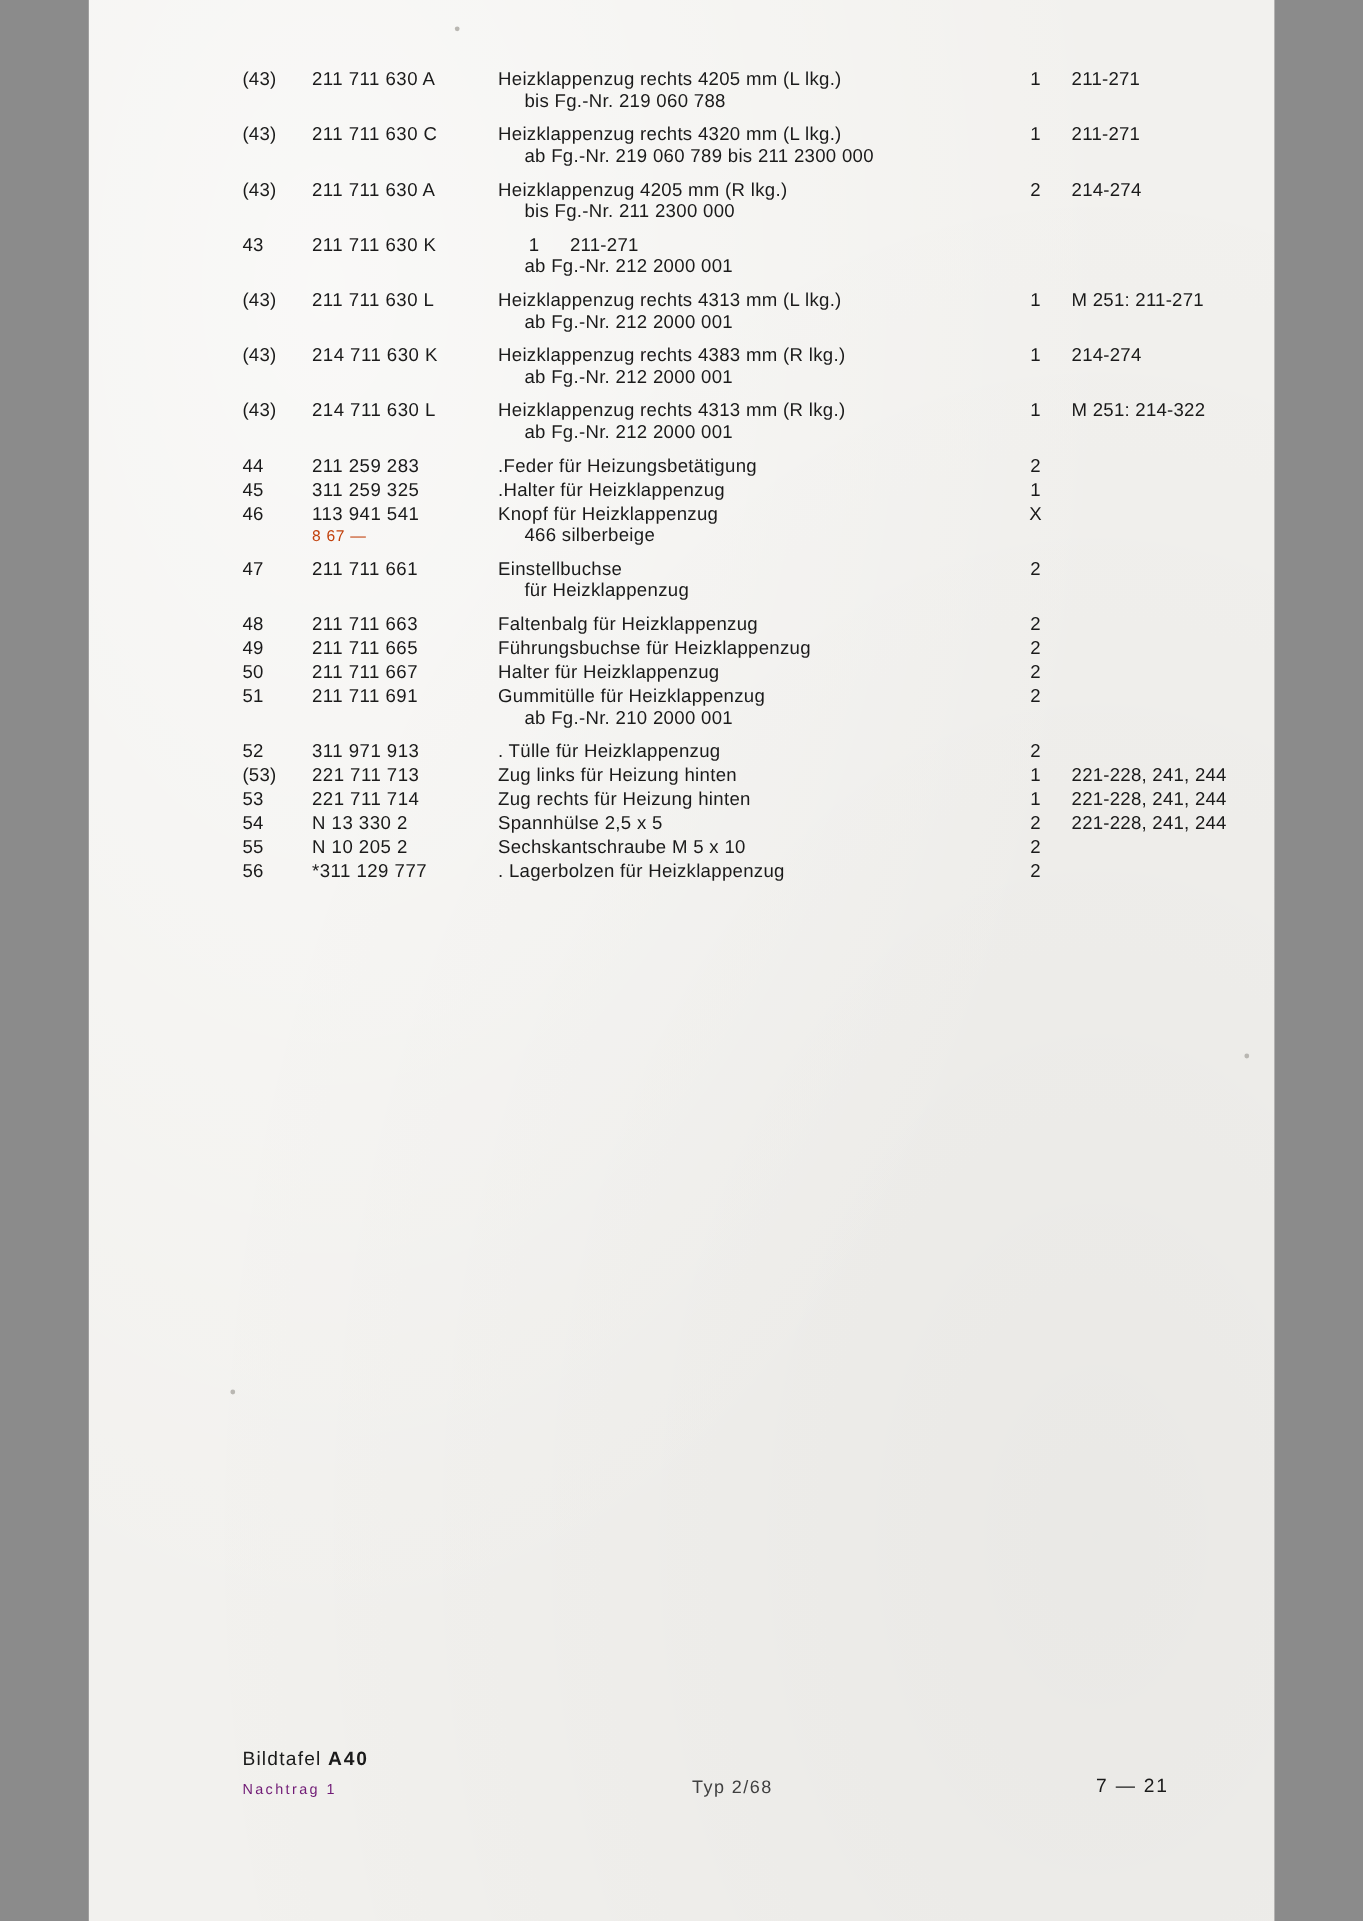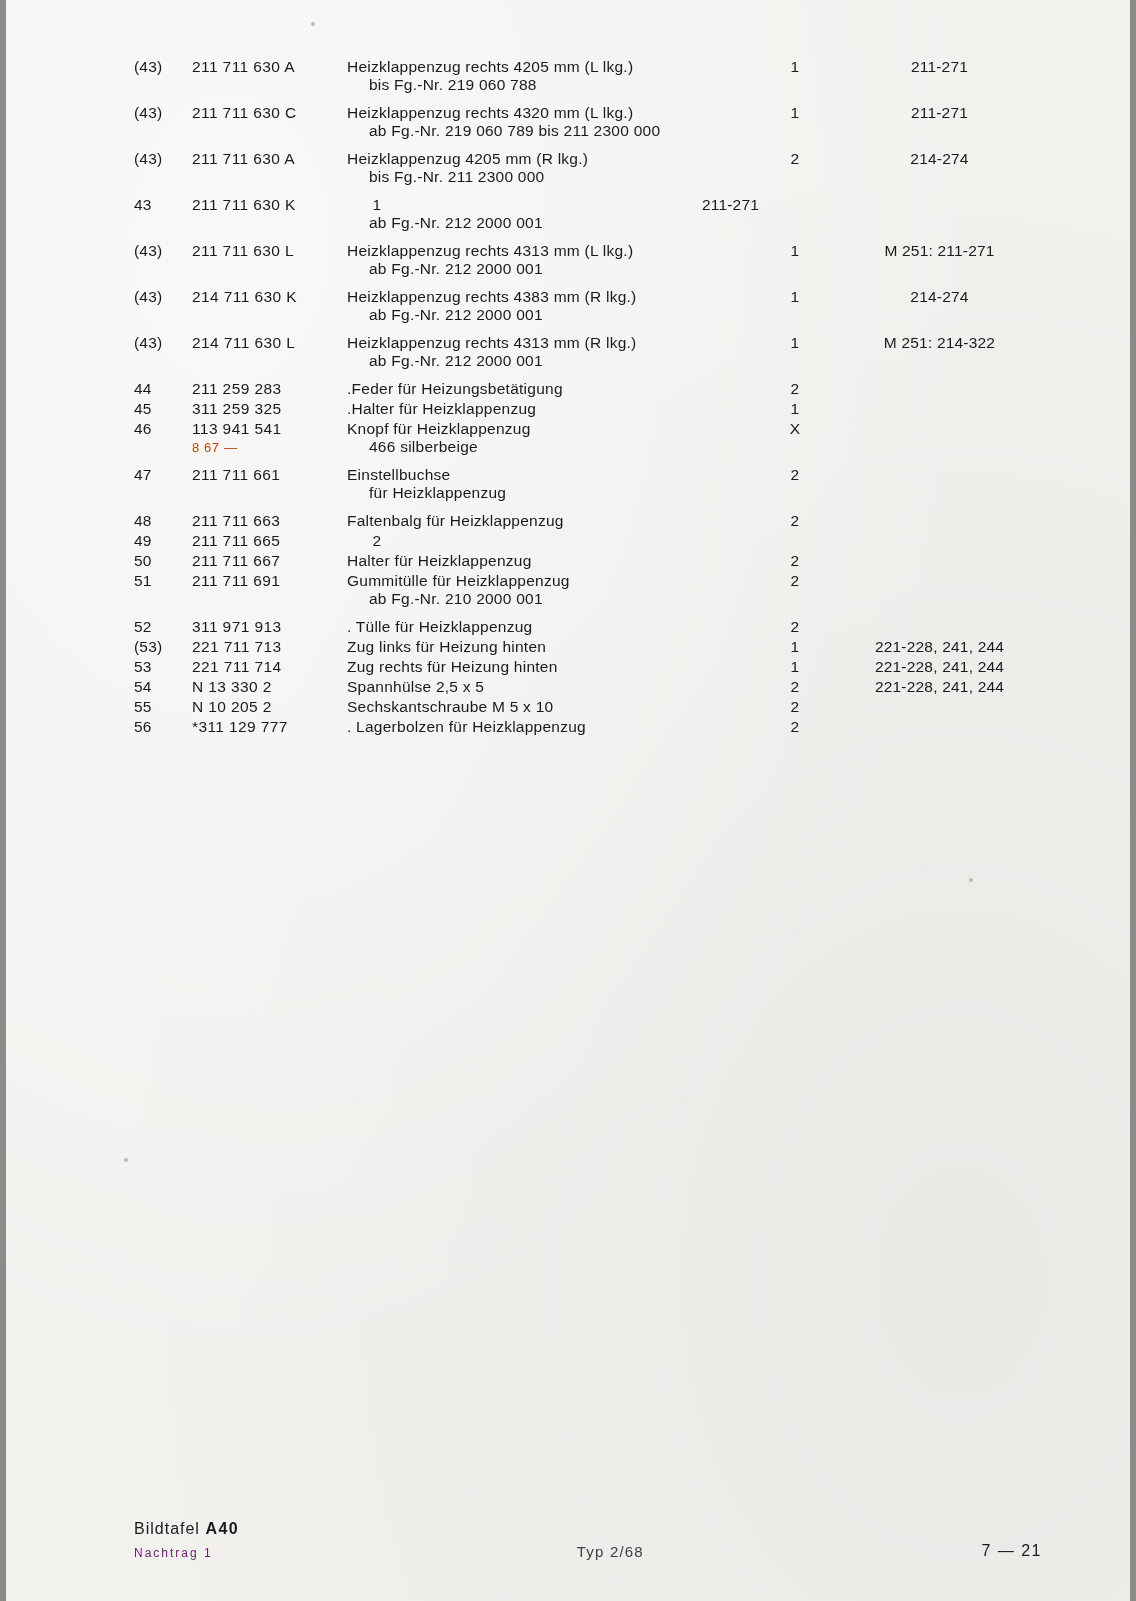--- a/index.html
+++ b/index.html
@@ -2,21 +2,21 @@
 <html><head>
 <meta charset="utf-8">
 <style>
   html, body {
     margin: 0;
     padding: 0;
     background: #8b8b8b;
   }
   .page {
     position: relative;
-    width: 1124px;
+    width: 988px;
     height: 1601px;
     background: #f2f1ee;
     margin: 0 auto;
     overflow: hidden;
     font-family: "Liberation Sans", sans-serif;
     color: #1a1a1a;
   }
   .page::before {
     content: "";
     position: absolute;
@@ -63,21 +63,20 @@
   }
   .c-qty {
     width: 60px;
     flex: 0 0 60px;
     text-align: center;
   }
   .c-ref {
     flex: 1 1 auto;
     white-space: nowrap;
     letter-spacing: 0.2px;
-    text-align: center;
   }
 
   
   .subrow {
     display: flex;
     align-items: baseline;
     font-size: 15.5px;
     margin-bottom: 3px;
   }
   .subrow .c-pos { width: 58px; flex: 0 0 58px; }
@@ -89,21 +88,21 @@
   }
 
   .faint { color: #c2410c; font-size: 13px; letter-spacing: 0.6px; }
 
   .group-gap { height: 7px; }
 
   .footer {
     position: absolute;
     left: 128px;
     right: 88px;
-    top: 1520px;
+    top: 1458px;
     display: flex;
     align-items: flex-end;
     justify-content: space-between;
     font-size: 16px;
     letter-spacing: 1px;
   }
   .footer-left { display: flex; flex-direction: column; }
   .footer-left .bildtafel { white-space: nowrap; }
   .footer-left .bildtafel b { font-weight: bold; letter-spacing: 1.5px; }
   .footer-left .nachtrag {
@@ -264,20 +263,21 @@
       <div class="row">
         <div class="c-pos">48</div>
         <div class="c-part">211 711 663</div>
         <div class="c-desc">Faltenbalg für Heizklappenzug</div>
         <div class="c-qty">2</div>
         <div class="c-ref"></div>
       </div>
       <div class="row">
         <div class="c-pos">49</div>
         <div class="c-part">211 711 665</div>
+        <div class="c-desc">Führungsbuchse für Heizklappenzug</div>
         <div class="c-qty">2</div>
         <div class="c-ref"></div>
       </div>
       <div class="row">
         <div class="c-pos">50</div>
         <div class="c-part">211 711 667</div>
         <div class="c-desc">Halter für Heizklappenzug</div>
         <div class="c-qty">2</div>
         <div class="c-ref"></div>
       </div>

